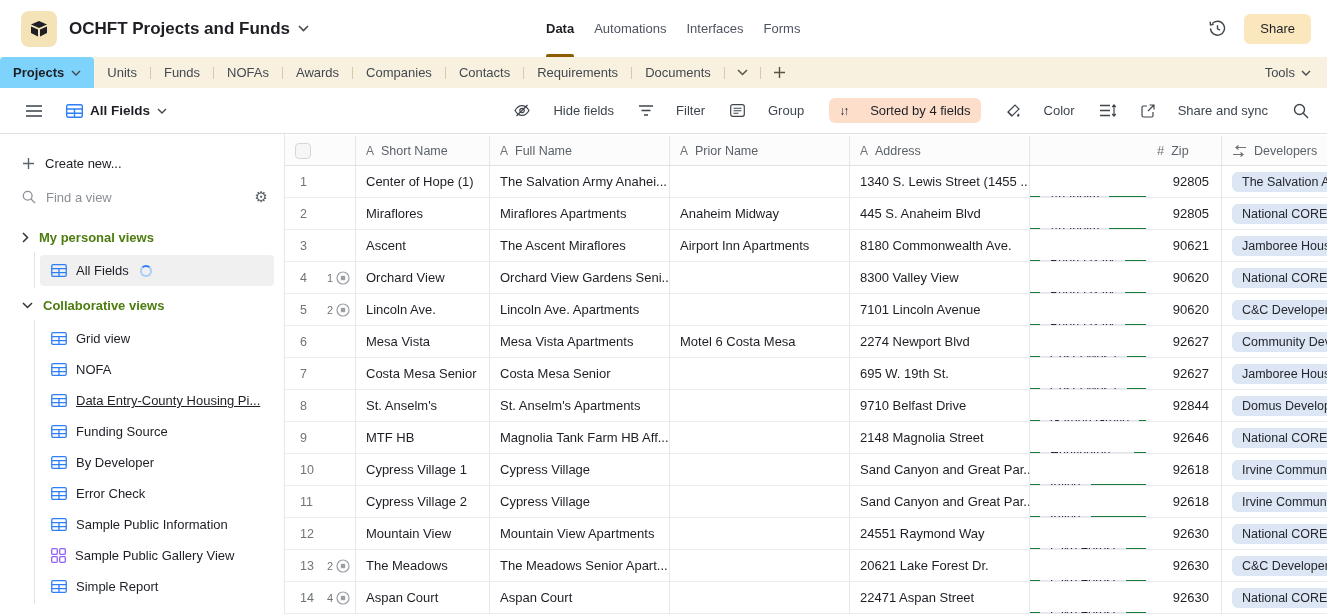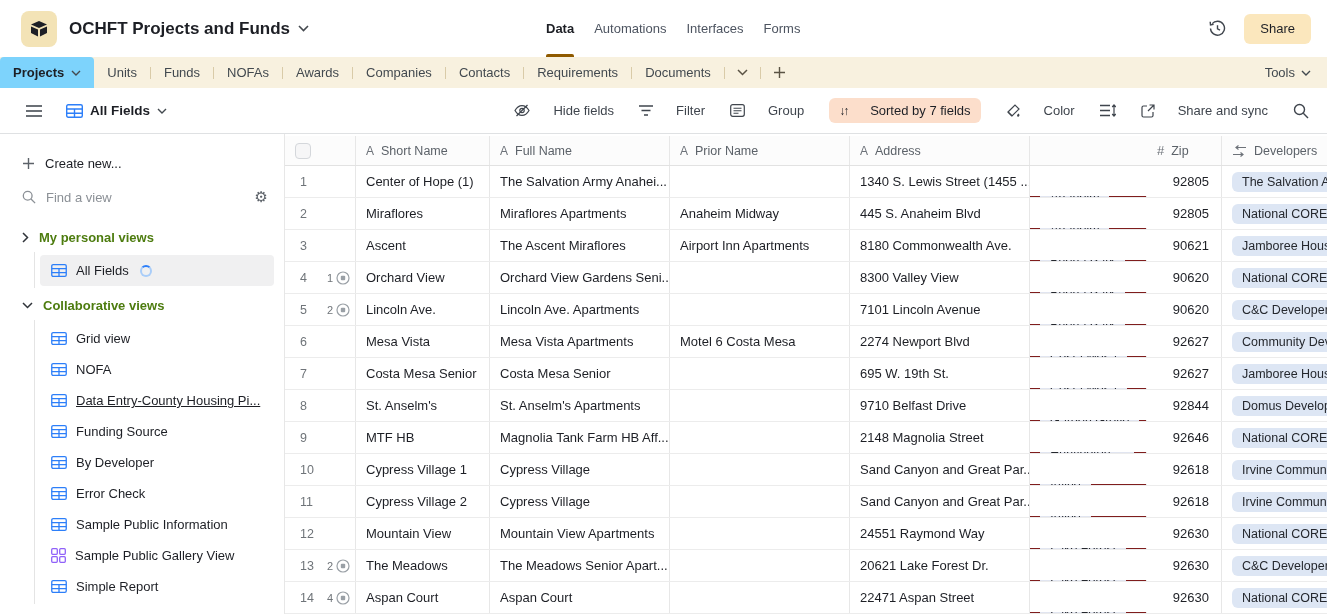--- a/index.html
+++ b/index.html
@@ -59,21 +59,21 @@
   .thead { height:30px; background:#fcfcfc; border-bottom:1px solid #e2e2e2; border-top:0; display:flex; }
   .cell { border-right:1px solid #e7e7e7; display:flex; align-items:center; overflow:hidden; padding-left:10px; }
   .hcell { border-right:1px solid #e7e7e7; display:flex; align-items:center; gap:7px; padding-left:10px;
     font-size:12.5px; color:#5c6269; overflow:hidden; }
   .c-num { width:71px; } .c-short { width:134px; } .c-full { width:180px; } .c-prior { width:180px; }
   .c-addr { width:180px; } .c-city { width:117px;margin-top:30px; } .c-zip { width:75px; justify-content:flex-end; padding-right:12px; }
   .c-dev { flex:1; min-width:0; border-right:none; }
   .cell { font-size:13px; color:#1d1f25; white-space:nowrap; }
   .c-num.cell { padding-left:15px; font-size:12.5px; color:#6f7479; justify-content:flex-start; }
   .comment-badge { margin-left:auto; margin-right:5px; display:flex; align-items:center; gap:3px; color:#6f7479; font-size:11px; }
-  .cell.c-city { background:#7f1d1d;font-style:italic; }
+  .cell.c-city { background:#15803d; }
   .hcell.c-city { background:#fcf4ea; }
   .pill { display:inline-block; padding:3px 10px; border-radius:12px; font-size:12.5px; color:#25282e;
     white-space:nowrap; max-width:none; }
   .pill.city { background:#e1e5f0; }
   .pill.dev { background:#dde6f4; border-radius:6px; }
   .checkbox { width:16px; height:16px; border:1px solid #d4d7db; border-radius:4px; background:#f6f6f7; margin-left:0px; }
 
   svg { display:block; }
   .ic-a { font-size:12px; color:#6d7279; font-weight:400; }
   .ic-hash { font-size:13px; color:#6d7279; }
@@ -206,21 +206,21 @@
     </div>
     <div class="tb-btn">
       <svg width="15" height="13" viewBox="0 0 15 13">
         <rect x="0.7" y="0.7" width="13.6" height="11.6" rx="2" fill="none" stroke="#3f454d" stroke-width="1.2"></rect>
         <path d="M3.5 4.3h8M3.5 6.8h8M3.5 9.3h5" stroke="#3f454d" stroke-width="1.1"></path>
       </svg>
       <span>Group</span>
     </div>
     <div class="tb-btn sorted">
       <span class="sort-arrows">↓↑</span>
-      <span>Sorted by 7 fields</span>
+      <span>Sorted by 4 fields</span>
     </div>
     <div class="tb-btn">
       <svg width="15" height="15" viewBox="0 0 15 15">
         <path d="M2 9 L9 2 L13 6 L6 13 Z" fill="none" stroke="#3f454d" stroke-width="1.2"></path>
         <path d="M2 9 L6 13" stroke="#3f454d" stroke-width="1.2"></path>
         <path d="M12.8 10.5 q1.5 2.2 0 3 q-1.5 .8 -1.8 -1 q.3 -1.4 1.8 -2Z" fill="#3f454d"></path>
       </svg>
       <span>Color</span>
     </div>
     <div class="tb-btn">

